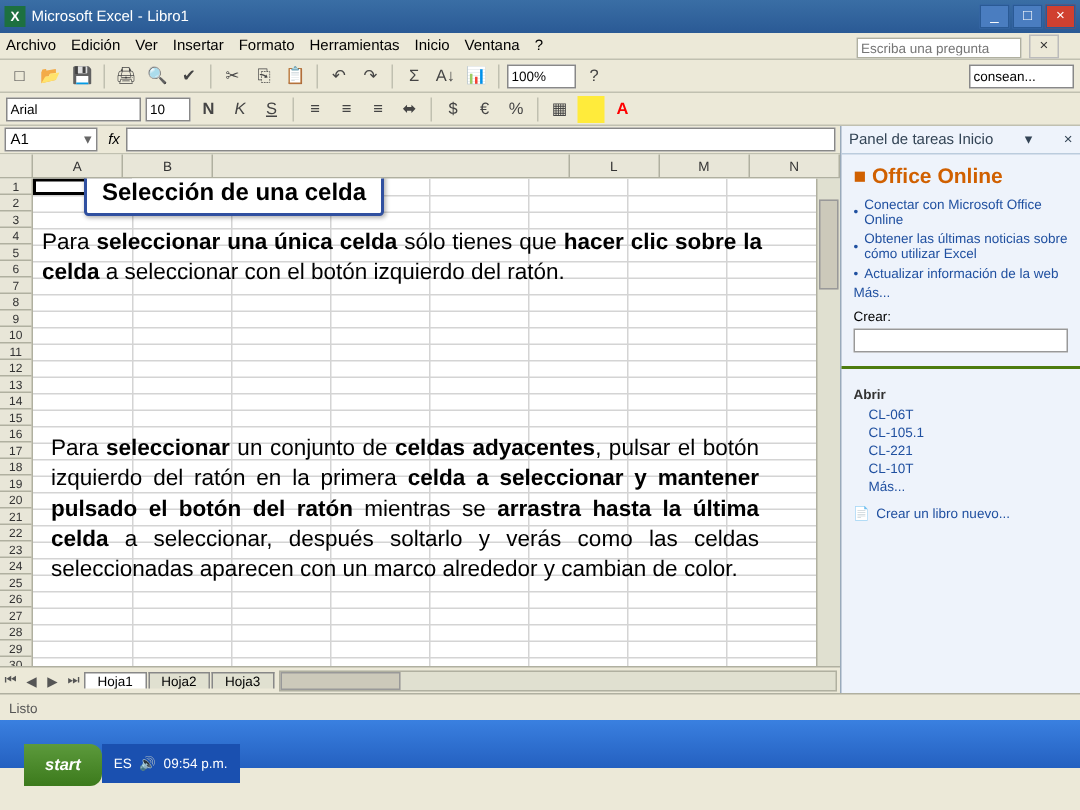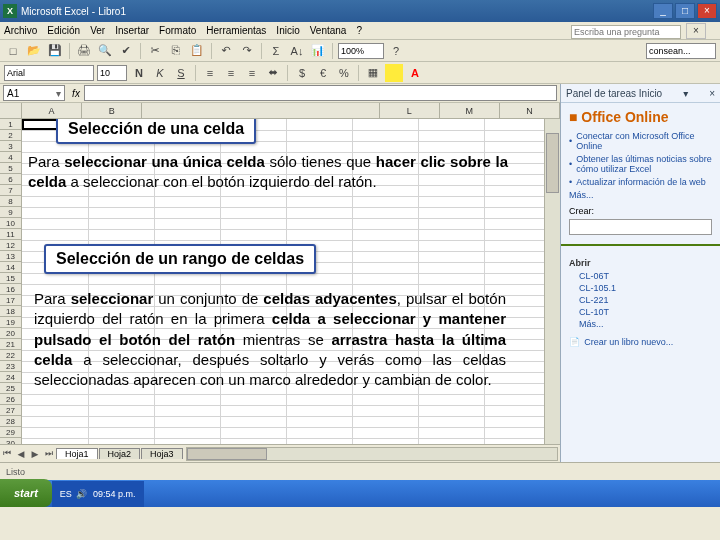--- a/index.html
+++ b/index.html
@@ -47,21 +47,21 @@
 .vscroll .thumb { position:absolute; top:14px; left:1px; right:1px; height:60px; background:#ccc9ba; border:1px solid #999; }
 .taskpane { width:160px; background:#eef3fb; border-left:1px solid #9ab; display:flex; flex-direction:column; font-size:9px; }
 .tp-hdr { height:19px; display:flex; align-items:center; padding:0 5px; font-size:10px; color:#345; border-bottom:1px solid #bcd; }
 .tp-hdr .x { margin-left:auto; cursor:pointer; }
 .tp-sect { padding:6px 8px; }
 .tp-logo { font-weight:bold; font-size:14px; color:#d06000; margin-bottom:6px; }
 .tp-link { color:#2050a0; margin:3px 0; cursor:pointer; display:flex; align-items:center; gap:4px; }
 .tp-search { width:100%; height:16px; border:1px solid #999; margin:3px 0; }
 .tp-sub { color:#333; font-weight:bold; margin:6px 0 3px; }
 .tp-item { margin:2px 0 2px 10px; color:#2050a0; cursor:pointer; }
-.taskbar { height:27px; background:linear-gradient(#3a80e0,#2460c0); display:flex; align-items:flex-end; padding:0; color:#fff; font-size:11px; }
+.taskbar { height:27px; background:linear-gradient(#3a80e0,#2460c0); display:flex; align-items:flex-start; padding:16px; color:#fff; font-size:11px; }
 .startbtn { height:28px; padding:0 14px; background:linear-gradient(#5c9a3c,#3c7a1c); font-style:italic; font-weight:bold; display:flex; align-items:center; border-radius:0 8px 8px 0; cursor:pointer; }
 .tasks { flex:1; display:flex; align-items:center; padding:0 6px; gap:4px; }
 .taskitem { height:22px; padding:0 10px; background:#3068c8; border:1px solid #2050a0; display:flex; align-items:center; font-size:10px; cursor:pointer; }
 .tray { height:26px; padding:0 8px; background:#1a50b0; display:flex; align-items:center; gap:5px; font-size:9px; }
 .statusbar { height:18px; background:#ece9d8; border-top:1px solid #b0b0a0; font-size:9px; padding:0 6px; display:flex; align-items:center; color:#555; }
 </style>
 </head>
 <body>
 
 <div class="titlebar">
@@ -190,21 +190,20 @@
           <div class="rowhdr">29</div>
           <div class="rowhdr">30</div>
         </div>
       <div class="cells" id="cells">
         <div class="activecell"></div>
 
         <div class="callout" style="left:34px;top:-5px">Selección de una celda</div>
         <div class="explain" style="left:6px;top:33px;width:480px">
           <span>Para </span><b>seleccionar una única celda</b><span> sólo tienes que </span><b>hacer clic sobre la celda</b><span> a seleccionar con el botón izquierdo del ratón.</span>
         </div>
-        <div class="callout" style="left:22px;top:125px">Selección de un rango de celdas</div>
         <div class="explain" style="left:12px;top:170px;width:472px">
           <span>Para </span><b>seleccionar</b><span> un conjunto de </span><b>celdas adyacentes</b><span>, pulsar el botón izquierdo del ratón en la primera </span><b>celda a seleccionar y mantener pulsado el botón del ratón</b><span> mientras se </span><b>arrastra hasta la última celda</b><span> a seleccionar, después soltarlo y verás como las celdas seleccionadas aparecen con un marco alrededor y cambian de color.</span>
         </div>
       <div class="grid-h" style="top: 11px;"></div>
           <div class="grid-h" style="top: 22px;"></div>
           <div class="grid-h" style="top: 33px;"></div>
           <div class="grid-h" style="top: 44px;"></div>
           <div class="grid-h" style="top: 55px;"></div>
           <div class="grid-h" style="top: 66px;"></div>
           <div class="grid-h" style="top: 77px;"></div>

